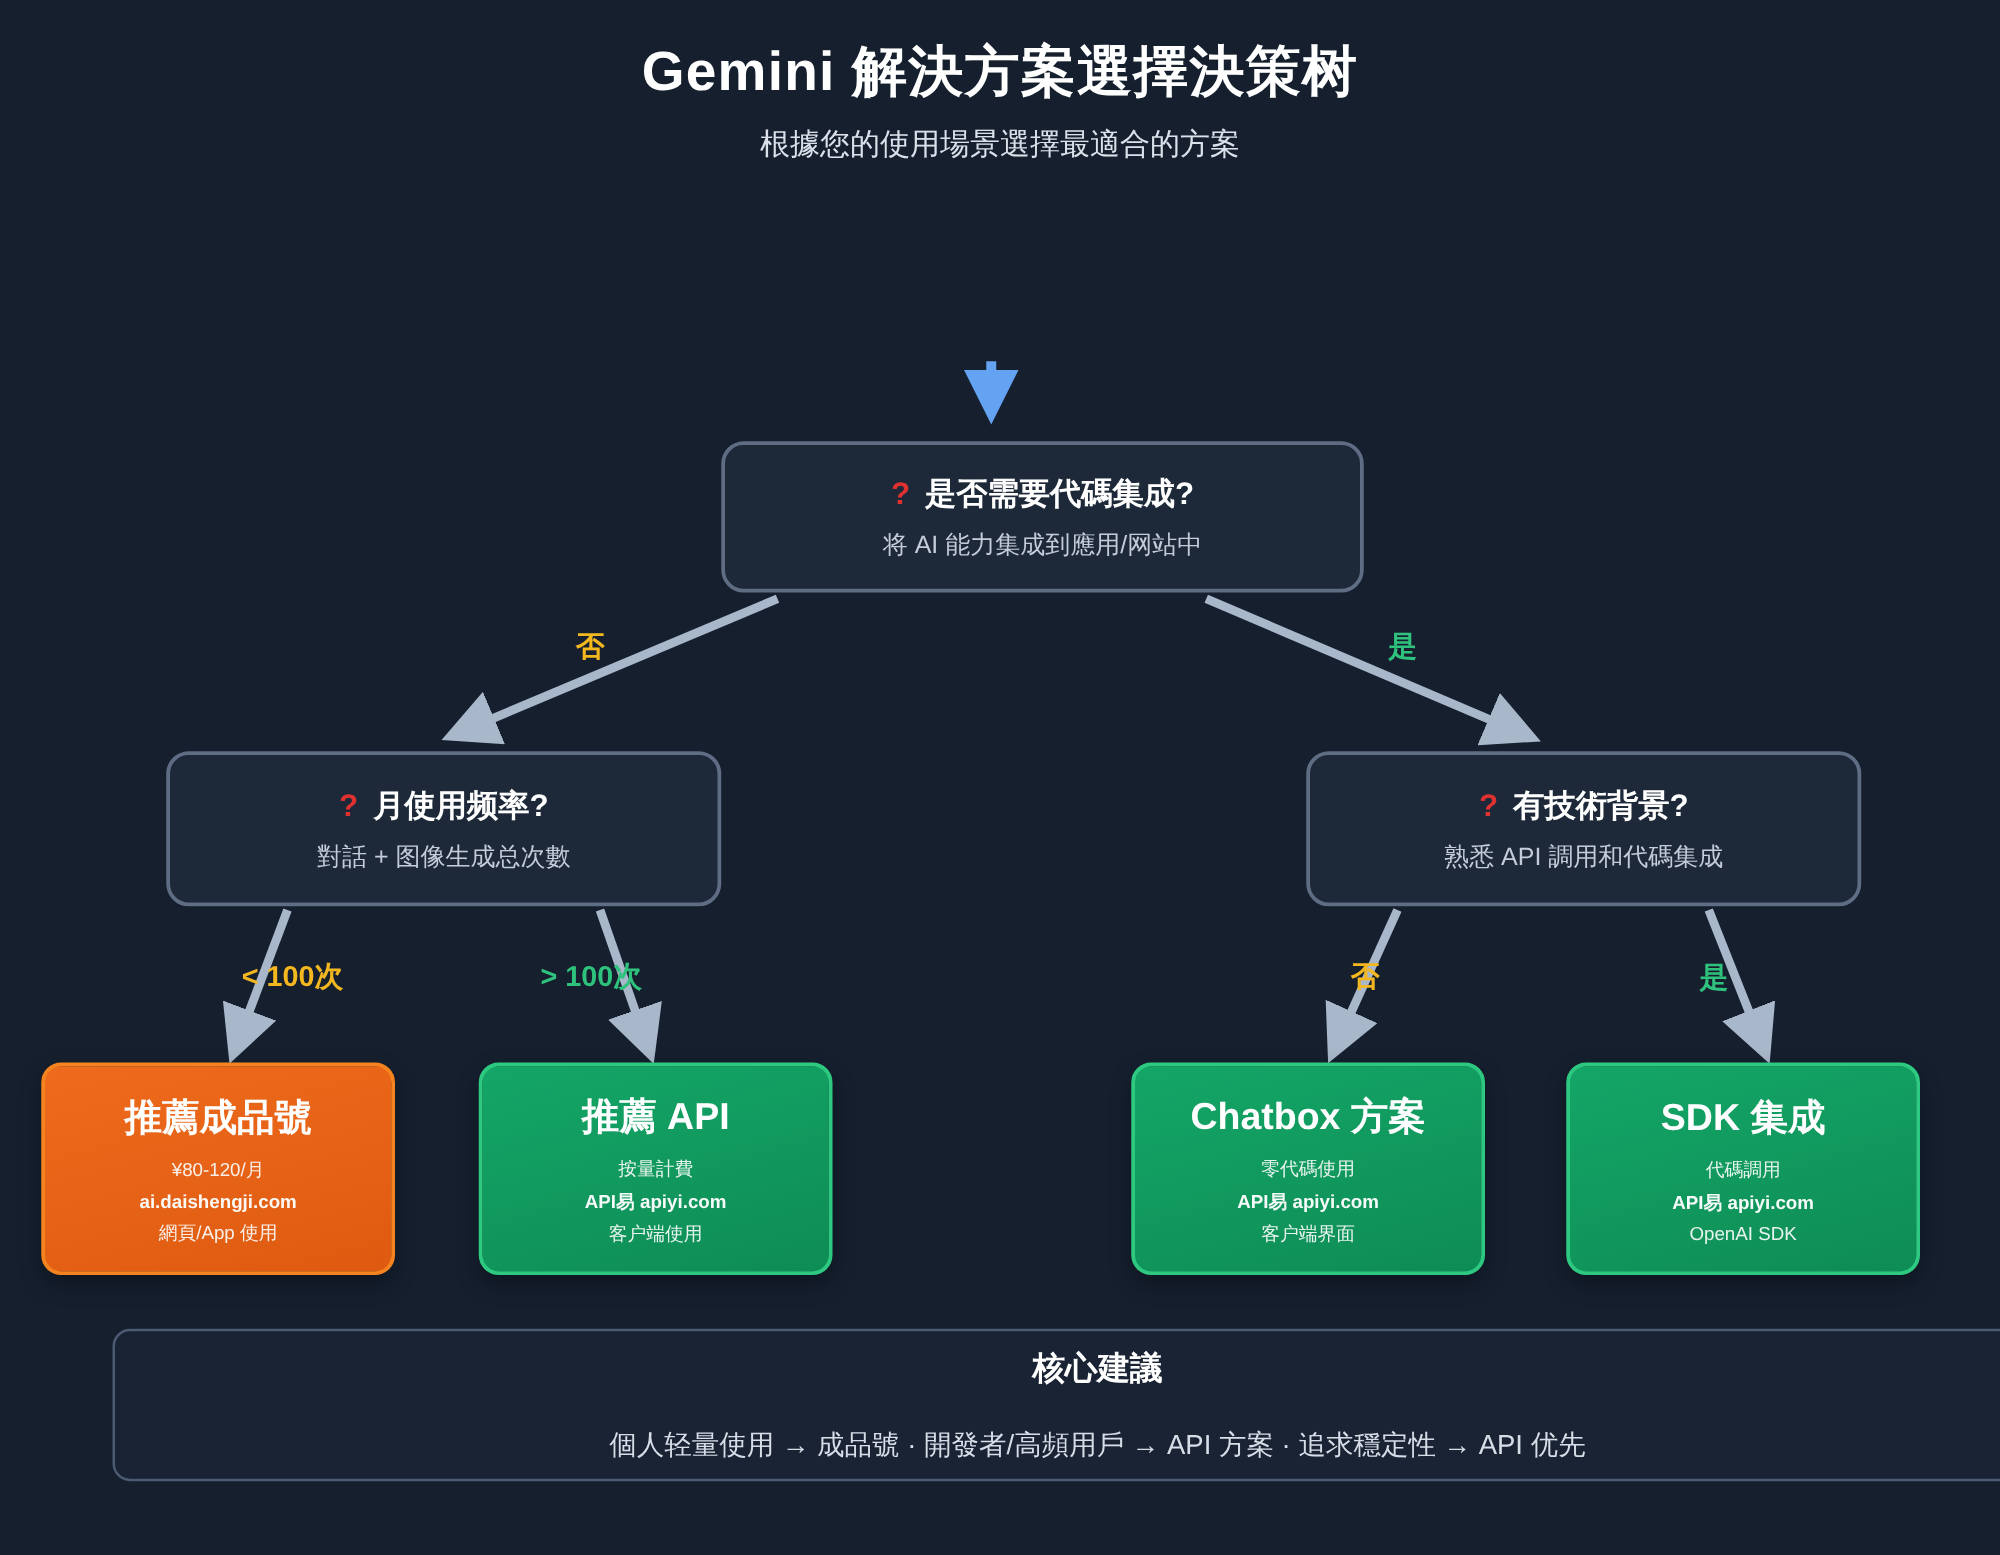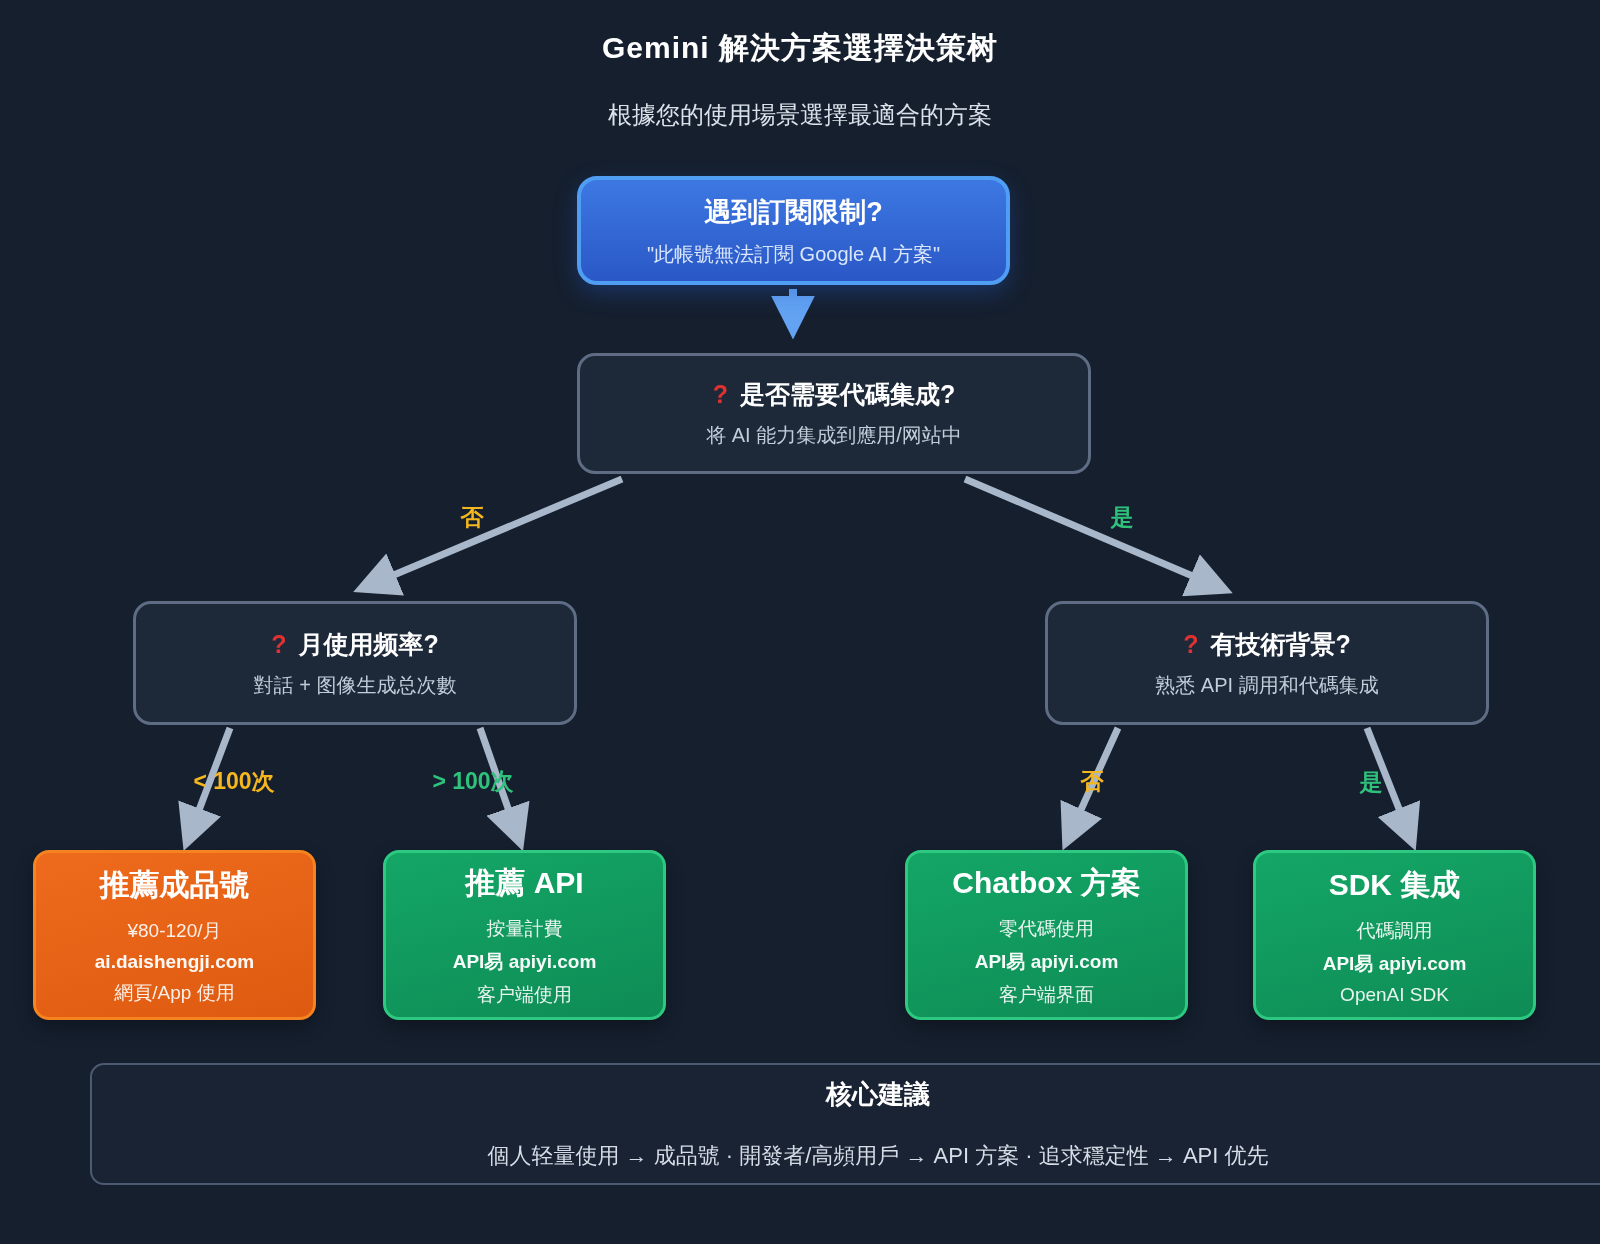--- a/index.html
+++ b/index.html
@@ -4,21 +4,21 @@
 <style>
   html,body { margin:0; padding:0; background:#0e1521; }
   .canvas {
     position:relative; width:1600px; height:1244px;
     background:#151f2e;
     font-family:"Liberation Sans","DejaVu Sans",sans-serif;
     overflow:hidden;
   }
   .page-title {
     position:absolute; top:28px; left:0; width:100%; margin:0;
-    text-align:center; font-size:30px; font-weight:bold; color:#ffffff; letter-spacing:1px;
+    text-align:center; font-size:44px; font-weight:bold; color:#ffffff; letter-spacing:1px;
   }
   .page-subtitle {
     position:absolute; top:99px; left:0; width:100%; margin:0;
     text-align:center; font-size:24px; color:#dbe1ea; font-weight:normal;
   }
   .connectors { position:absolute; left:0; top:0; }
 
   .node {
     position:absolute; box-sizing:border-box;
     display:flex; flex-direction:column; align-items:center; justify-content:center;
@@ -41,21 +41,21 @@
   .qnode .qmark { color:#e03131; margin-right:12px; font-weight:bold; }
   .qnode .s { font-size:20px; color:#c3ccd9; }
 
   .leaf {
     position:absolute; top:850px; width:283px; height:170px; box-sizing:border-box;
     border-radius:16px; display:flex; flex-direction:column; align-items:center;
     justify-content:center; gap:7px; text-align:center;
     box-shadow:0 8px 18px rgba(0,0,0,.30);
   }
   .leaf .t { font-size:30px; font-weight:bold; color:#ffffff; margin-bottom:5px; }
-  .leaf .l { font-size:19px; color:rgba(255,255,255,.90); }
+  .leaf .l { font-size:15px; color:rgba(255,255,255,.90); }
   .leaf .l2 { font-weight:600; color:rgba(255,255,255,.96); }
   .leaf-orange { left:33px; background:linear-gradient(165deg,#ee6b1d 0%,#de5a10 100%); border:3px solid #f5831f; }
   .leaf-green  { background:linear-gradient(165deg,#14a667 0%,#0e8c55 100%); border:3px solid #2ec980; }
   .leaf-api     { left:383px; }
   .leaf-chatbox { left:905px; }
   .leaf-sdk     { left:1253px; }
 
   .edge-label {
     position:absolute; transform:translate(-50%,-50%);
     font-size:23px; font-weight:bold; white-space:nowrap;
@@ -91,24 +91,20 @@
     </defs>
     <path d="M793,289 L793,322" stroke="#63a3f2" stroke-width="8" fill="none" marker-end="url(#arrowBlue)"></path>
     <path d="M622,479 L370,585" stroke="#a9b7ca" stroke-width="7" fill="none" marker-end="url(#arrowGray)"></path>
     <path d="M965,479 L1216,586" stroke="#a9b7ca" stroke-width="7" fill="none" marker-end="url(#arrowGray)"></path>
     <path d="M230,728 L190,834" stroke="#a9b7ca" stroke-width="7" fill="none" marker-end="url(#arrowGray)"></path>
     <path d="M480,728 L517,834" stroke="#a9b7ca" stroke-width="7" fill="none" marker-end="url(#arrowGray)"></path>
     <path d="M1118,728 L1070,834" stroke="#a9b7ca" stroke-width="7" fill="none" marker-end="url(#arrowGray)"></path>
     <path d="M1367,728 L1409,834" stroke="#a9b7ca" stroke-width="7" fill="none" marker-end="url(#arrowGray)"></path>
   </svg>
 
-  <div class="node start-node">
-    <div class="t">遇到訂閱限制?</div>
-    <div class="s">"此帳號無法訂閱 Google AI 方案"</div>
-  </div>
 
   <div class="node qnode q-code">
     <div class="t">
       <span class="qmark">?</span><span>是否需要代碼集成?</span>
     </div>
     <div class="s">将 AI 能力集成到應用/网站中</div>
   </div>
 
   <div class="node qnode q-freq">
     <div class="t">

